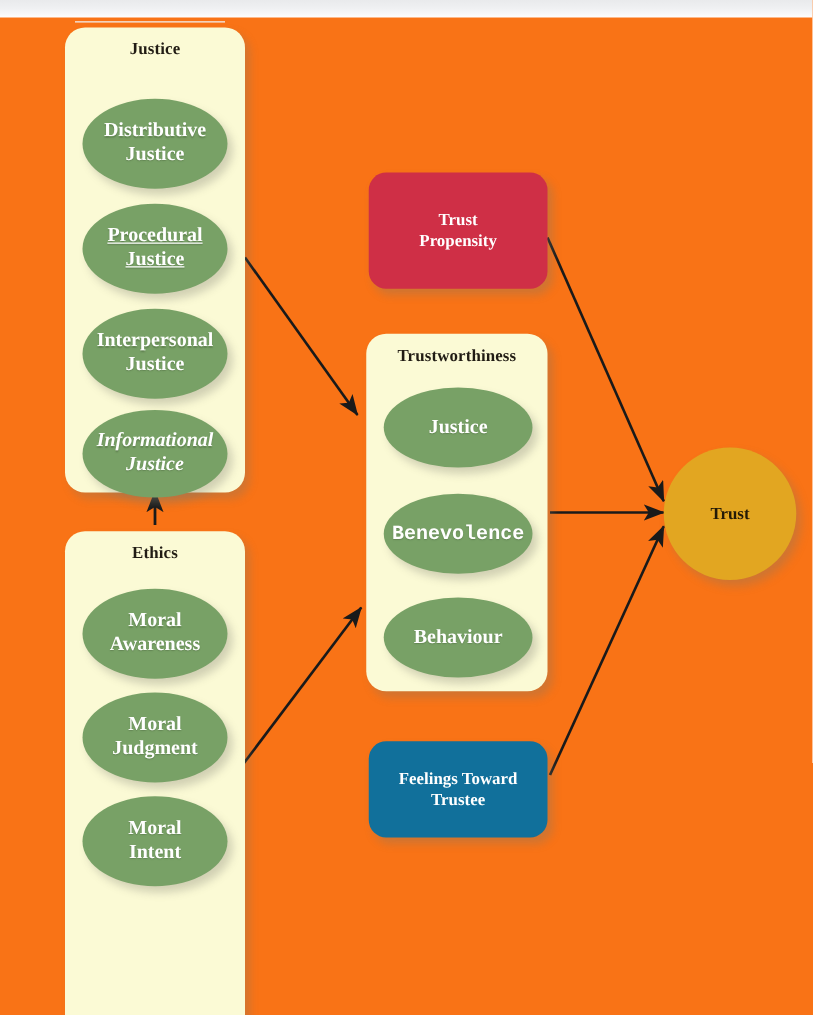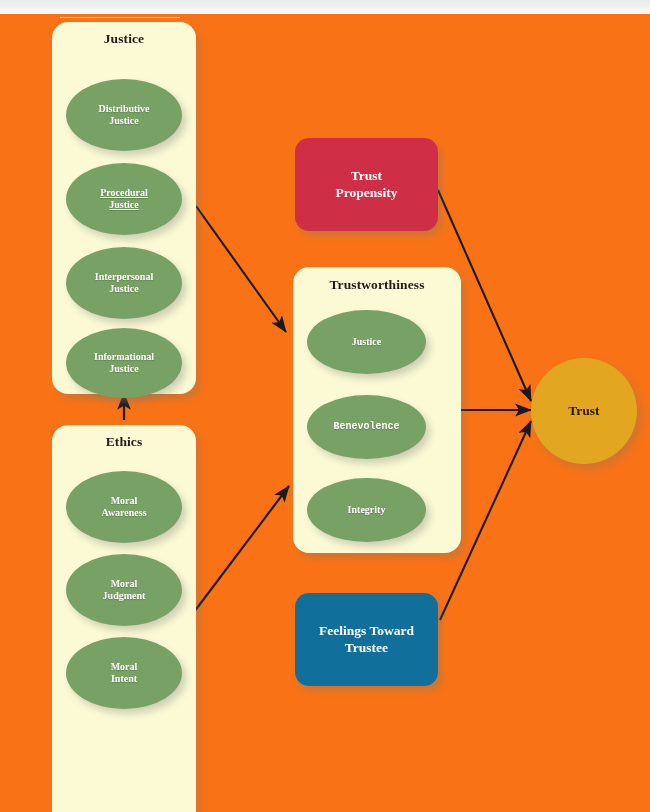--- a/index.html
+++ b/index.html
@@ -63,21 +63,21 @@
     position: absolute;
     background: #78a166;
     border-radius: 50%;
     box-shadow: 4px 5px 7px rgba(120,120,110,0.32);
     display: flex;
     align-items: center;
     justify-content: center;
     text-align: center;
     color: #ffffff;
     font-weight: bold;
-    font-size: 10px;
+    font-size: 16px;
     line-height: 1.18;
     text-shadow: 0 1px 1px rgba(60,80,50,0.35);
   }
   .ellipse span { display: block; padding: 0 6px; }
 
   
   .rbox {
     position: absolute;
     border-radius: 14px;
     box-shadow: 4px 5px 7px rgba(120,120,110,0.32);
@@ -149,21 +149,21 @@
 
     <div class="ellipse" style="left:14px; top:57px; width:116px; height:72px;">
       <span>Distributive<br>Justice</span>
     </div>
     <div class="ellipse" style="left:14px; top:141px; width:116px; height:72px;text-decoration:underline;">
       <span>Procedural<br>Justice</span>
     </div>
     <div class="ellipse" style="left:14px; top:225px; width:116px; height:72px;text-align:center;">
       <span>Interpersonal<br>Justice</span>
     </div>
-    <div class="ellipse" style="left:14px; top:306px; width:116px; height:70px;">
+    <div class="ellipse" style="left:14px; top:306px; width:116px; height:70px;font-style:italic;">
       <span>Informational<br>Justice</span>
     </div>
   </div>
 
   <div class="group" style="left:52px; top:425px; width:144px; height:425px;">
     <div class="group-title" style="top:9px;">Ethics</div>
 
     <div class="ellipse" style="left:14px; top:46px; width:116px; height:72px;">
       <span>Moral<br>Awareness</span>
     </div>
@@ -172,35 +172,35 @@
     </div>
     <div class="ellipse" style="left:14px; top:212px; width:116px; height:72px;">
       <span>Moral<br>Intent</span>
     </div>
   </div>
 
   <div class="rbox red" style="left:295px; top:138px; width:143px; height:93px;">
     <span>Trust<br>Propensity</span>
   </div>
 
-  <div class="group" style="left:293px; top:267px; width:168px; height:286px;">
+  <div class="group" style="left:293px; top:267px; width:145px; height:286px;">
     <div class="group-title" style="top:10px;">Trustworthiness</div>
 
     <div class="ellipse" style="left:14px; top:43px; width:119px; height:64px;">
       <span>Justice</span>
     </div>
     <div class="ellipse" style="left:14px; top:128px; width:119px; height:64px;font-family:Liberation Mono, monospace;">
       <span>Benevolence</span>
     </div>
     <div class="ellipse" style="left:14px; top:211px; width:119px; height:64px;">
-      <span>Integrity</span>
-    </div>
-  </div>
-
-  <div class="rbox blue" style="left:295px; top:593px; width:143px; height:93px;">
+      <span>Behaviour</span>
+    </div>
+  </div>
+
+  <div class="rbox blue" style="left:295px; top:593px; width:143px; height:77px;">
     <span>Feelings Toward<br>Trustee</span>
   </div>
 
   <div class="circle-node" style="left:531px; top:358px; width:106px; height:106px;">
     <span>Trust</span>
   </div>
 
 </div>
 
 </body></html>

